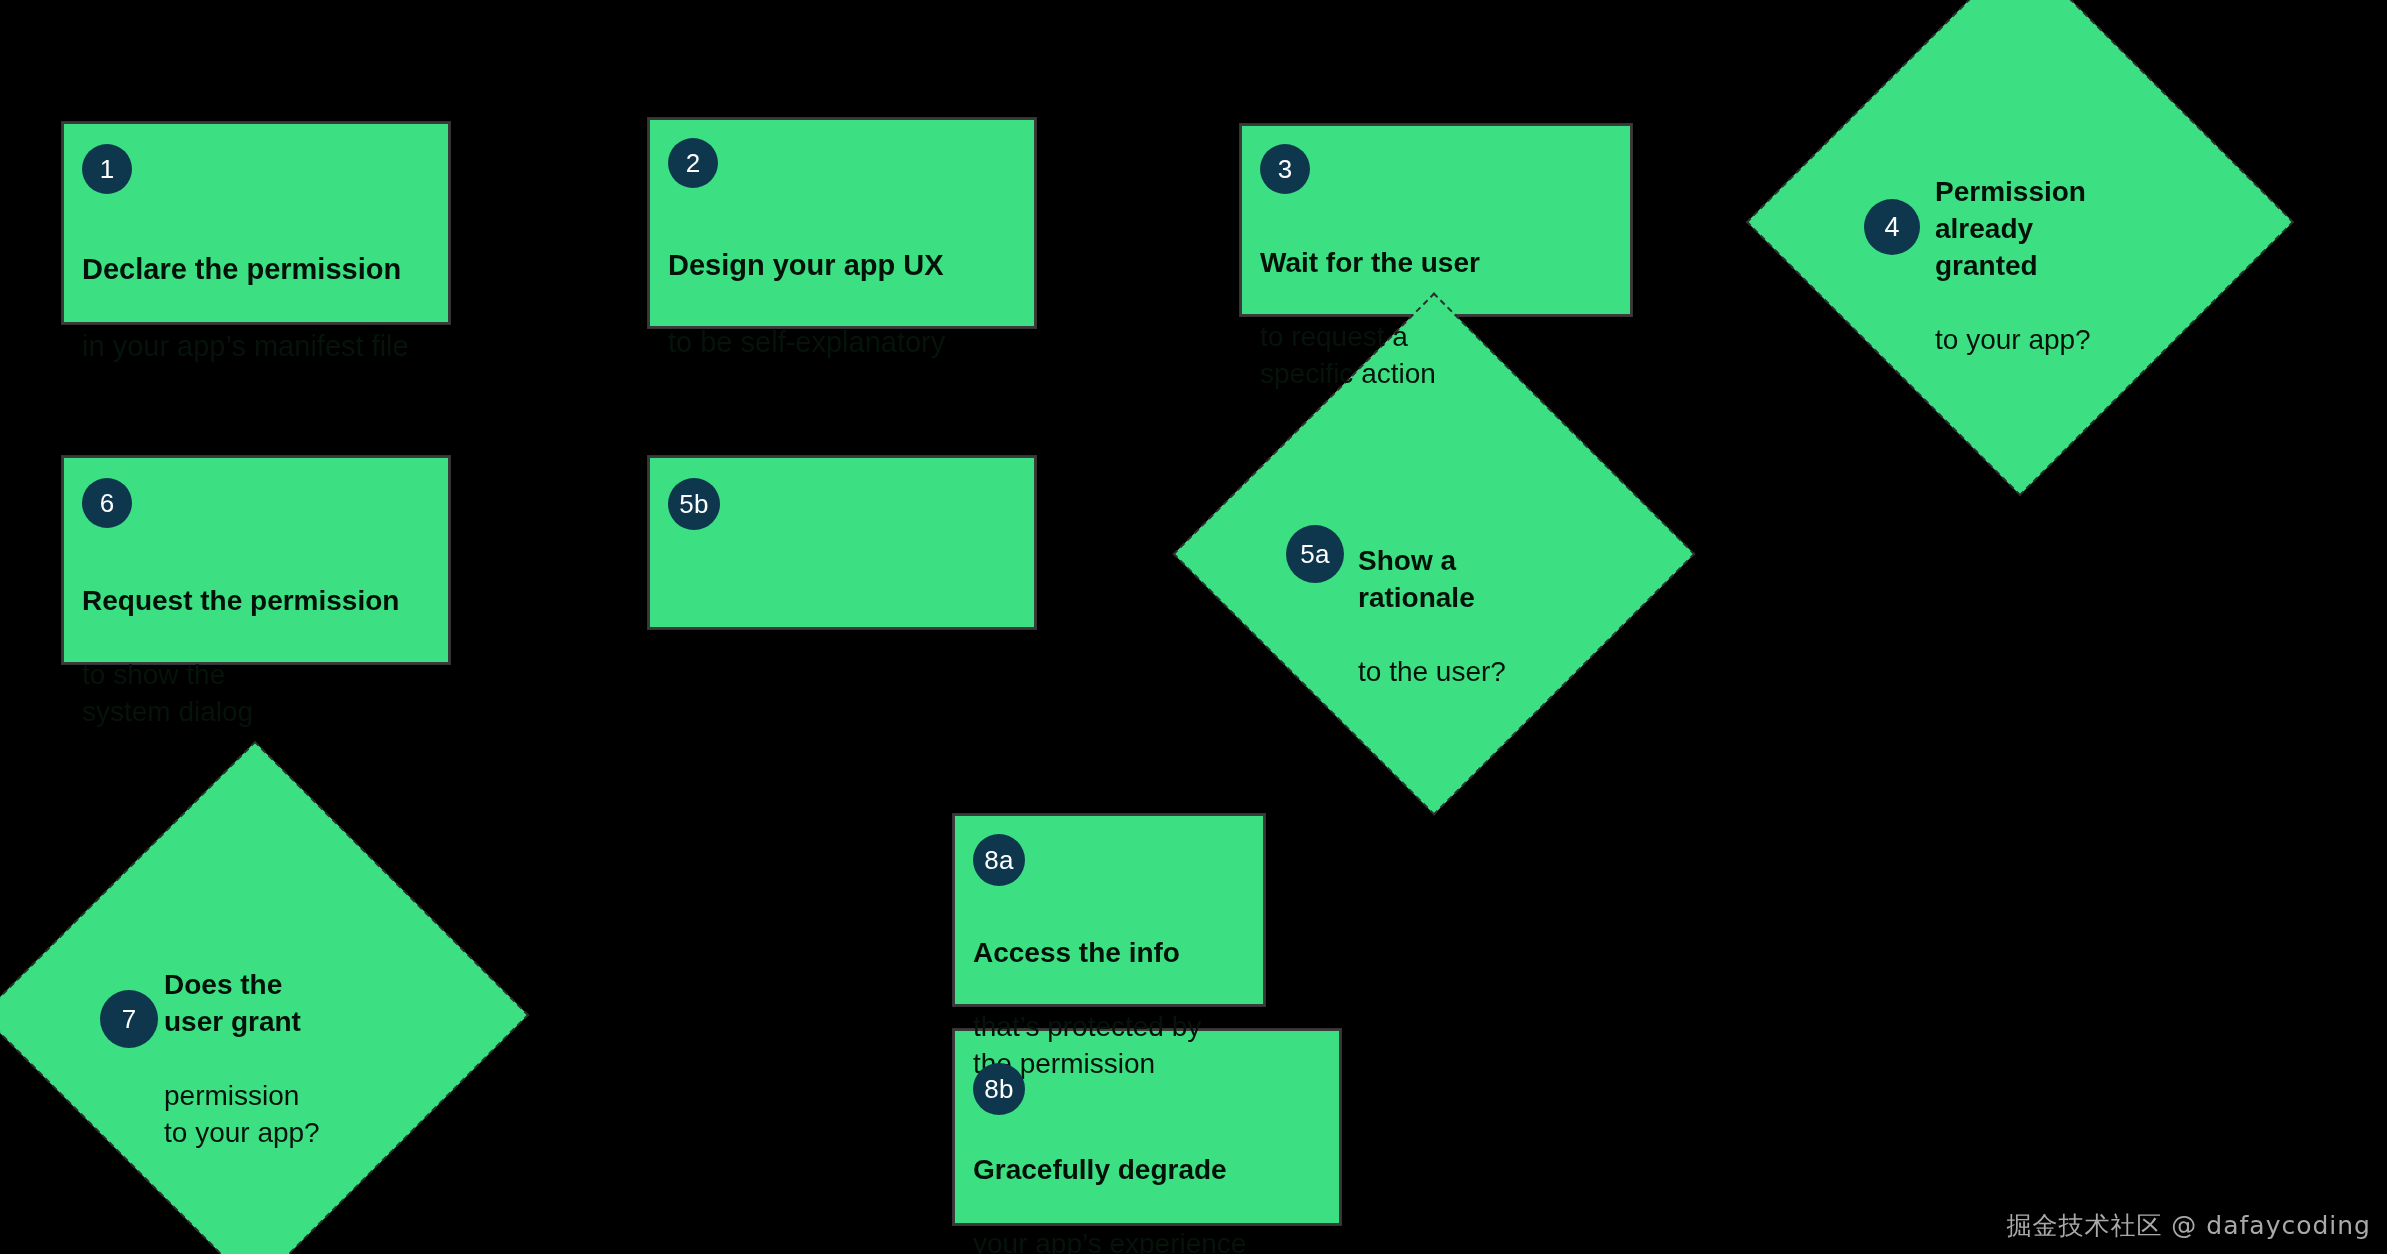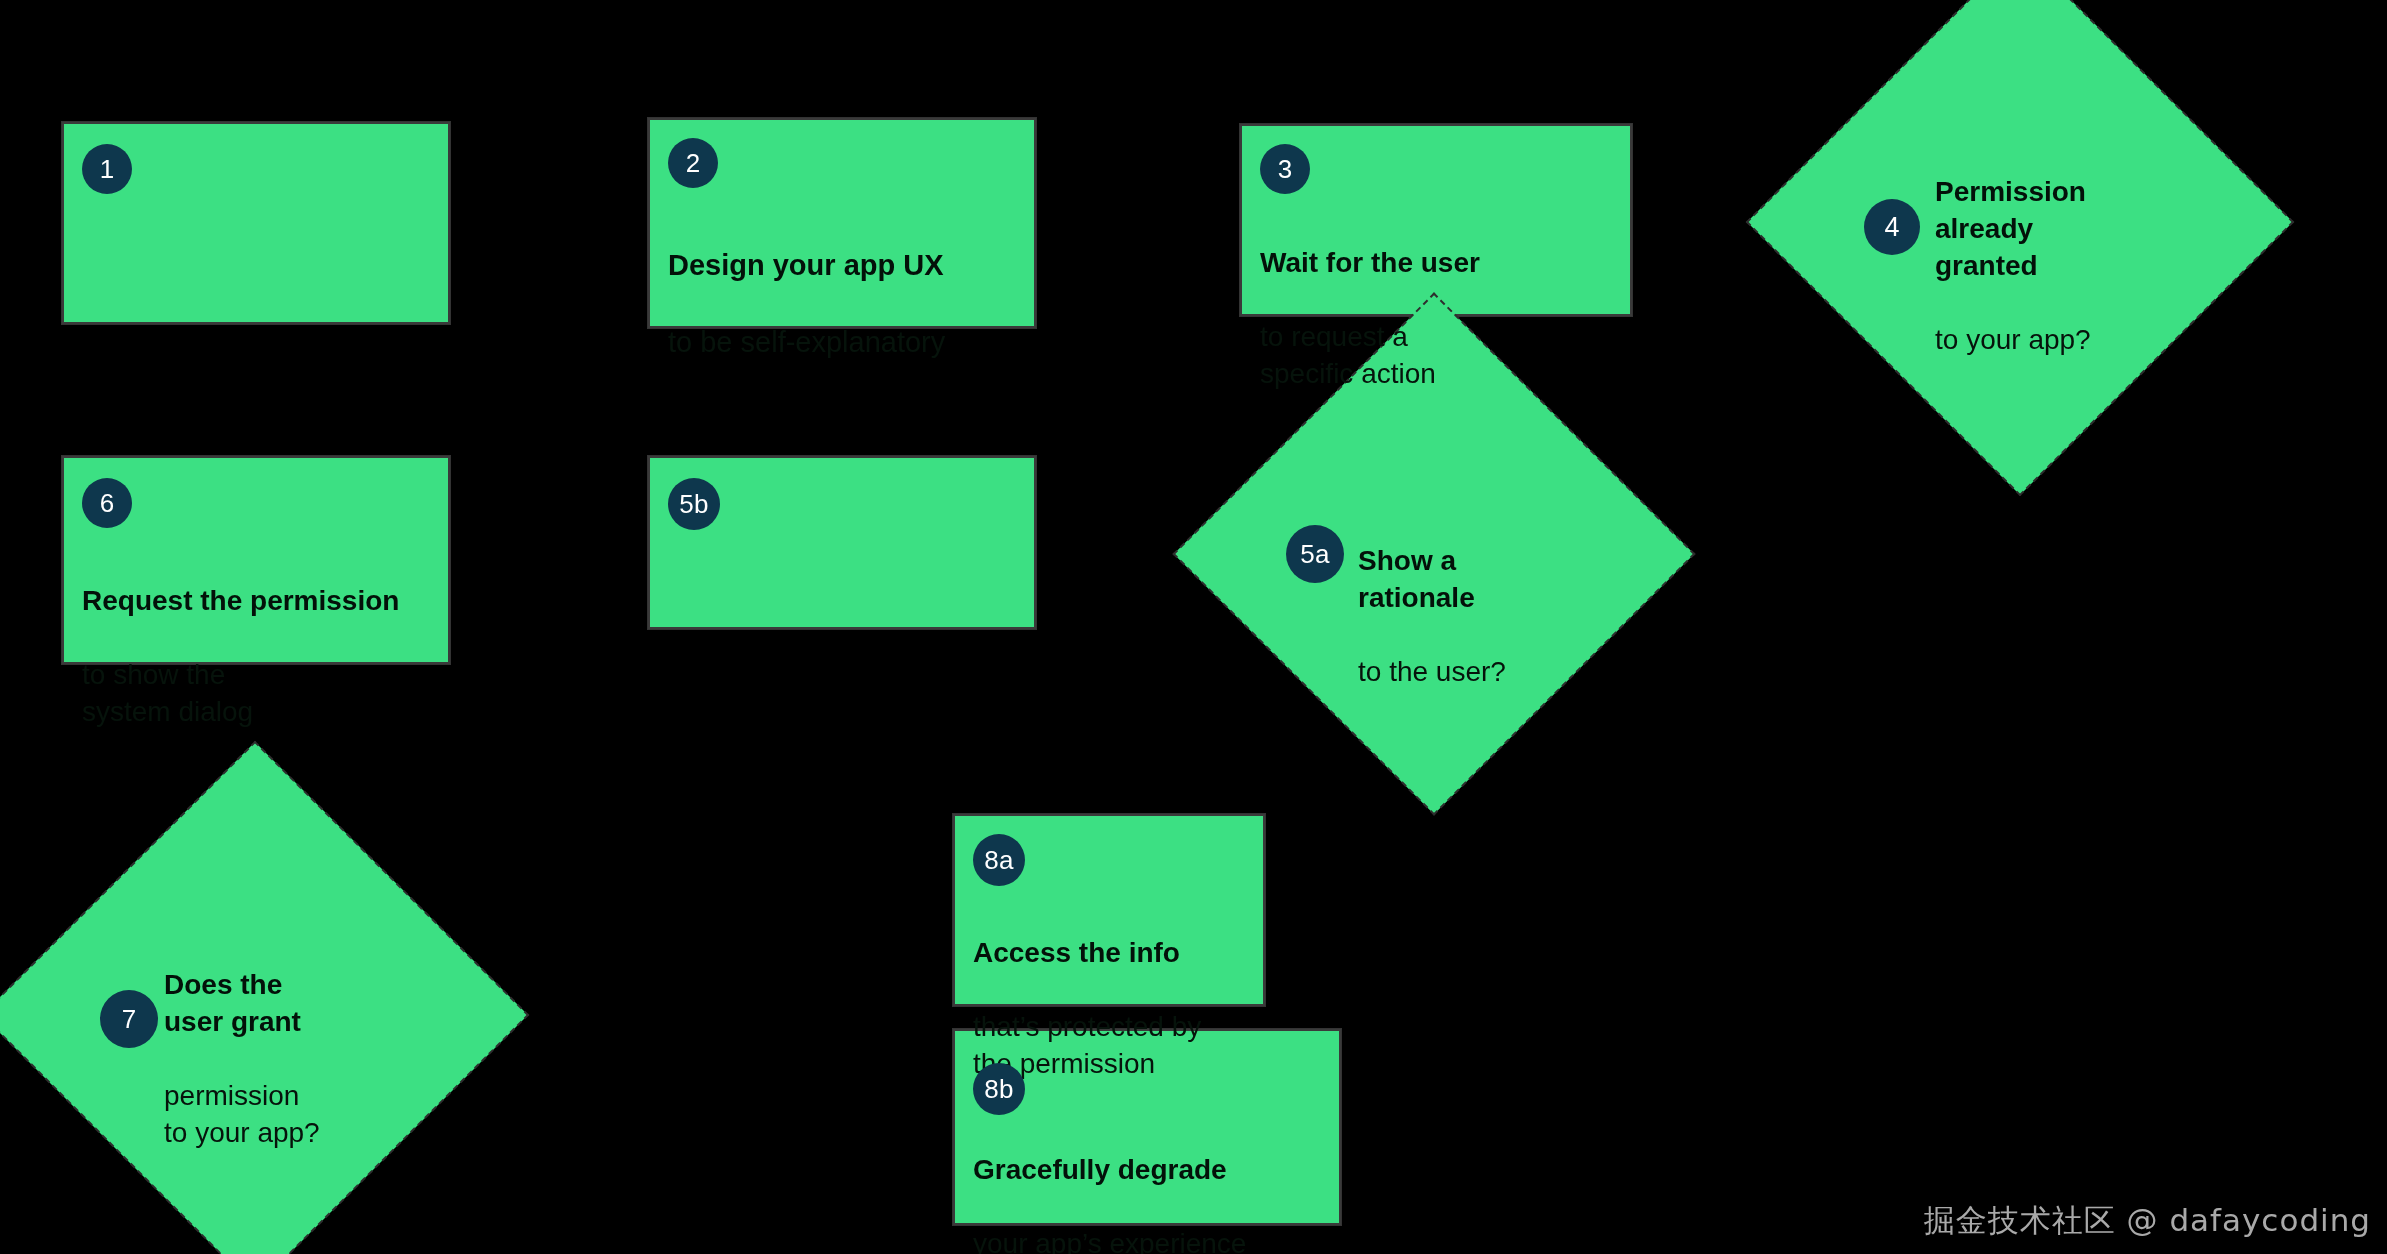--- a/index.html
+++ b/index.html
@@ -85,21 +85,21 @@
     color: #06130B;
   }
 
   
   .watermark {
     position: absolute;
     right: 16px;
     bottom: 12px;
     color: #cfcfcf;
     opacity: 0.82;
-    font-size: 31px;
+    font-size: 25px;
     font-family: "DejaVu Sans", sans-serif;
     letter-spacing: 1px;
     white-space: nowrap;
     text-shadow: 0 1px 1px rgba(0,0,0,0.9);
   }
 
   
 
   
   #node-1          { left: 62px;  top: 122px; width: 388px;  height: 202px; }
@@ -148,20 +148,24 @@
   #node-8b .node-text { left: 18px; top: 84px; font-size: 28px; }
 </style>
 </head>
 <body>
 
 <div id="canvas">
 
   <div class="node-rect" id="node-1">
     <div class="node-inner"></div>
     <div class="badge">1</div>
+    <div class="node-text">
+      <span class="t-bold">Declare the permission</span>
+      <span class="t-light">in your app’s manifest file</span>
+    </div>
   </div>
 
   <div class="node-rect" id="node-2">
     <div class="node-inner"></div>
     <div class="badge">2</div>
     <div class="node-text">
       <span class="t-bold">Design your app UX</span>
       <span class="t-light">to be self-explanatory</span>
     </div>
   </div>

